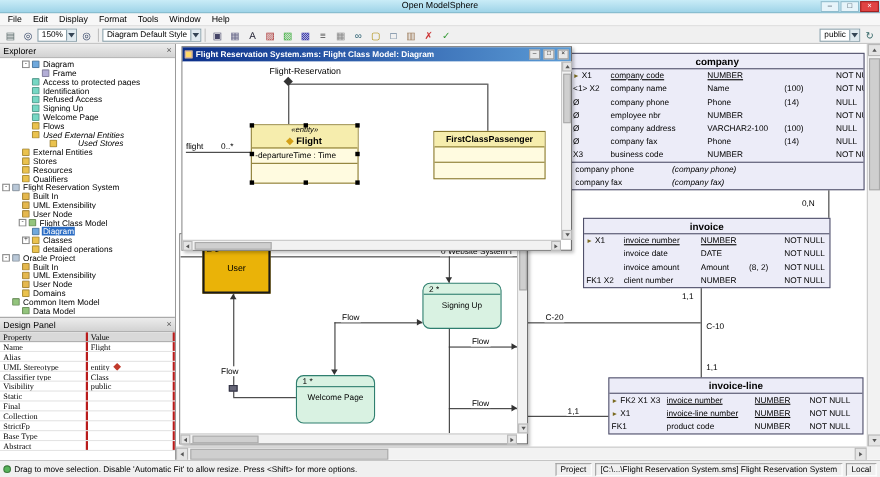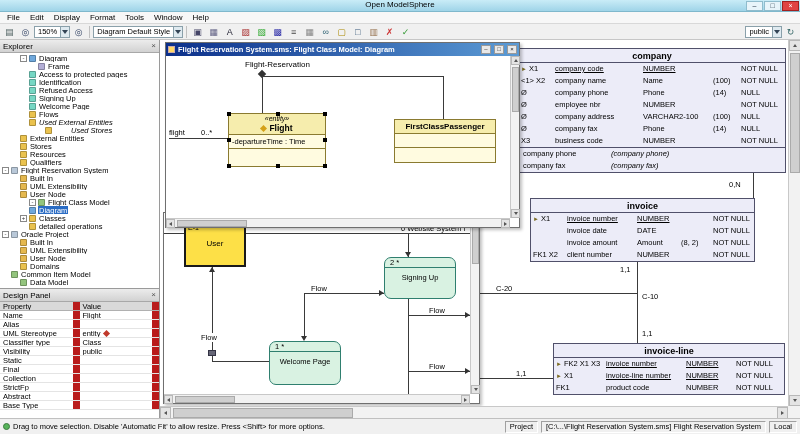--- a/index.html
+++ b/index.html
@@ -27,21 +27,21 @@
   .treeitem{height:8px;display:flex;align-items:center;font-size:7.5px;white-space:nowrap;overflow:hidden;}
   .treeitem.sel .tlabel{background:#2a6cc4;color:#fff;}
   .expander{width:7px;height:7px;flex:none;border:1px solid #888;background:#fff;font-size:6px;line-height:5px;text-align:center;margin-right:2px;color:#333;}
   .expspace{width:9px;flex:none;}
   .ticon{width:7px;height:7px;flex:none;border:1px solid rgba(0,0,0,.25);border-radius:1px;margin-right:2px;}
   .tlabel{padding:0 1px;}
   .designpanel{flex:1;border-top:1px solid #9a9a9a;display:flex;flex-direction:column;background:#fff;}
   .proptable{flex:1;font-size:7.5px;overflow:hidden;}
   .prow{display:flex;height:9px;line-height:9px;border-bottom:1px solid #e4e4e4;}
   .prow.phead{background:#d9d9d9;border-bottom:1px solid #b0b0b0;}
-  .pcell{width:50%;padding:0 3px;overflow:hidden;white-space:nowrap;border-right:7px solid #b91c1c;}
+  .pcell{width:50%;padding:0 3px;overflow:hidden;white-space:nowrap;border-right:2px solid #b91c1c;font-family:Liberation Serif, serif;}
   .stico{display:inline-block;width:5px;height:5px;background:#c0392b;transform:rotate(45deg);margin-left:4px;}
   
   .workspace{position:relative;width:640px;height:378px;background:#fff;overflow:hidden;}
   .vl,.hl{position:absolute;background:#3a3a3a;}
   .vl{width:1px;} .hl{height:1px;}
   .lbl{position:absolute;font-size:7.5px;background:#fff;padding:0 1px;white-space:nowrap;}
   .arr{position:absolute;width:0;height:0;}
   .arr-r{border-top:3px solid transparent;border-bottom:3px solid transparent;border-left:5px solid #333;}
   .arr-d{border-left:3px solid transparent;border-right:3px solid transparent;border-top:5px solid #333;}
   .arr-u{border-left:3px solid transparent;border-right:3px solid transparent;border-bottom:5px solid #333;}
@@ -52,21 +52,21 @@
   .dbkeys{flex:none;padding-left:2px;overflow:hidden;}
   .dbname{flex:none;overflow:hidden;}
   .dbtype{flex:none;overflow:hidden;}
   .dbsize{flex:none;overflow:hidden;}
   .dbnull{flex:1;overflow:hidden;}
   .pk{text-decoration:underline;}
   .hand{color:#7a6a20;margin-right:2px;font-size:6px;}
   .dbfoot{border-top:1px solid #50506a;}
   .dbfname{flex:none;width:92px;padding-left:4px;}
   .dbfval{flex:1;font-style:italic;}
-  .t-company .dbkeys{width:36px}.t-company .dbname{width:88px}.t-company .dbtype{width:70px}.t-company .dbsize{width:28px}
+  .t-company .dbkeys{width:36px}.t-company .dbname{width:88px}.t-company .dbtype{width:70px}.t-company .dbsize{width:47px}
   .t-invoice .dbkeys{width:36px}.t-invoice .dbname{width:70px}.t-invoice .dbtype{width:44px}.t-invoice .dbsize{width:32px}
   .t-line .dbkeys{width:52px}.t-line .dbname{width:80px}.t-line .dbtype{width:42px}.t-line .dbsize{width:8px}
   
   .mdiwin{position:absolute;background:#fff;border:1px solid #6f6f6f;box-shadow:2px 2px 3px rgba(0,0,0,.25);}
   .wintitle{height:13px;background:linear-gradient(90deg,#0b2f8a,#5b9bd5);color:#fff;font-size:7.5px;font-weight:bold;display:flex;align-items:center;padding:0 2px;gap:3px;white-space:nowrap;overflow:hidden;}
   .wicon{width:7px;height:7px;background:#ffd966;border:1px solid #caa;flex:none;}
   .wtext{flex:1;overflow:hidden;}
   .mbtn{width:10px;height:9px;flex:none;background:#e8e8e8;border:1px solid #999;color:#222;font-size:6px;line-height:7px;text-align:center;font-weight:normal;}
   .wincanvas{position:absolute;background:#fff;overflow:hidden;}
   
@@ -87,21 +87,21 @@
   .cname{font-size:8.5px;font-weight:bold;height:11px;line-height:10px;}
   .cdia{display:inline-block;width:5px;height:5px;background:#d4a017;transform:rotate(45deg);margin-right:3px;}
   .attrsec{height:14px;line-height:13px;padding-left:3px;border-bottom:1px solid #8a7a30;}
   .opsec{height:100%;}
   .hnd{position:absolute;width:4px;height:4px;background:#000;}
   .dia{position:absolute;width:6px;height:6px;background:#333;transform:rotate(45deg);}
   
   .proc{position:absolute;border:1px solid #2f7f6f;border-radius:7px;background:#d9f2e2;font-size:7.5px;overflow:hidden;}
   .procid{height:10px;line-height:10px;border-bottom:1px solid #2f7f6f;padding-left:5px;}
   .procname{text-align:center;padding-top:5px;}
-  .extentity{position:absolute;background:#fde047;border:2px solid #1a1a1a;}
+  .extentity{position:absolute;background:#eab308;border:2px solid #1a1a1a;}
   .eeid{position:absolute;top:1px;left:2px;font-size:7px;}
   .eename{position:absolute;left:0;right:0;top:16px;text-align:center;font-size:8px;}
   .devicon{position:absolute;width:8px;height:6px;background:#667;border:1px solid #334;}
   
   .statusbar{height:16px;background:#f0f0f0;border-top:1px solid #c0c0c0;display:flex;align-items:center;font-size:7.5px;gap:3px;padding:0 3px;white-space:nowrap;}
   .sbpanel{border:1px solid;border-color:#a0a0a0 #fff #fff #a0a0a0;height:12px;line-height:10px;padding:0 4px;overflow:hidden;flex:none;}
   .sbmsg{flex:1;overflow:hidden;}
   .statusdot{width:7px;height:7px;border-radius:50%;background:#57b35a;border:1px solid #3a7a3c;flex:none;}
 </style>
 </head>
@@ -268,21 +268,21 @@
         <div class="treeitem" style="padding-left: 11px;">
           <span class="expspace"></span>
           <span class="ticon" style="background: rgb(229, 184, 78);"></span>
           <span class="tlabel">UML Extensibility</span>
         </div>
         <div class="treeitem" style="padding-left: 11px;">
           <span class="expspace"></span>
           <span class="ticon" style="background: rgb(229, 184, 78);"></span>
           <span class="tlabel">User Node</span>
         </div>
-        <div class="treeitem" style="padding-left: 29px;">
+        <div class="treeitem" style="padding-left: 17px;">
           <span class="expander">-</span>
           <span class="ticon" style="background: rgb(147, 196, 125);"></span>
           <span class="tlabel">Flight Class Model</span>
         </div>
         <div class="treeitem sel" style="padding-left: 20px;">
           <span class="expspace"></span>
           <span class="ticon" style="background: rgb(111, 168, 220);"></span>
           <span class="tlabel">Diagram</span>
         </div>
         <div class="treeitem" style="padding-left: 20px;">
@@ -371,25 +371,25 @@
           </div>
           <div class="prow">
             <span class="pcell">Collection</span>
             <span class="pcell"></span>
           </div>
           <div class="prow">
             <span class="pcell">StrictFp</span>
             <span class="pcell"></span>
           </div>
           <div class="prow">
+            <span class="pcell">Base Type</span>
+            <span class="pcell"></span>
+          </div>
+          <div class="prow">
             <span class="pcell">Abstract</span>
-            <span class="pcell"></span>
-          </div>
-          <div class="prow">
-            <span class="pcell">Base Type</span>
             <span class="pcell"></span>
           </div>
         </div>
     </div>
   </div>
 
   <div class="workspace">
 
     <div style="position:absolute;left:0;top:0;width:628px;height:366px;background:#fff;">
 

